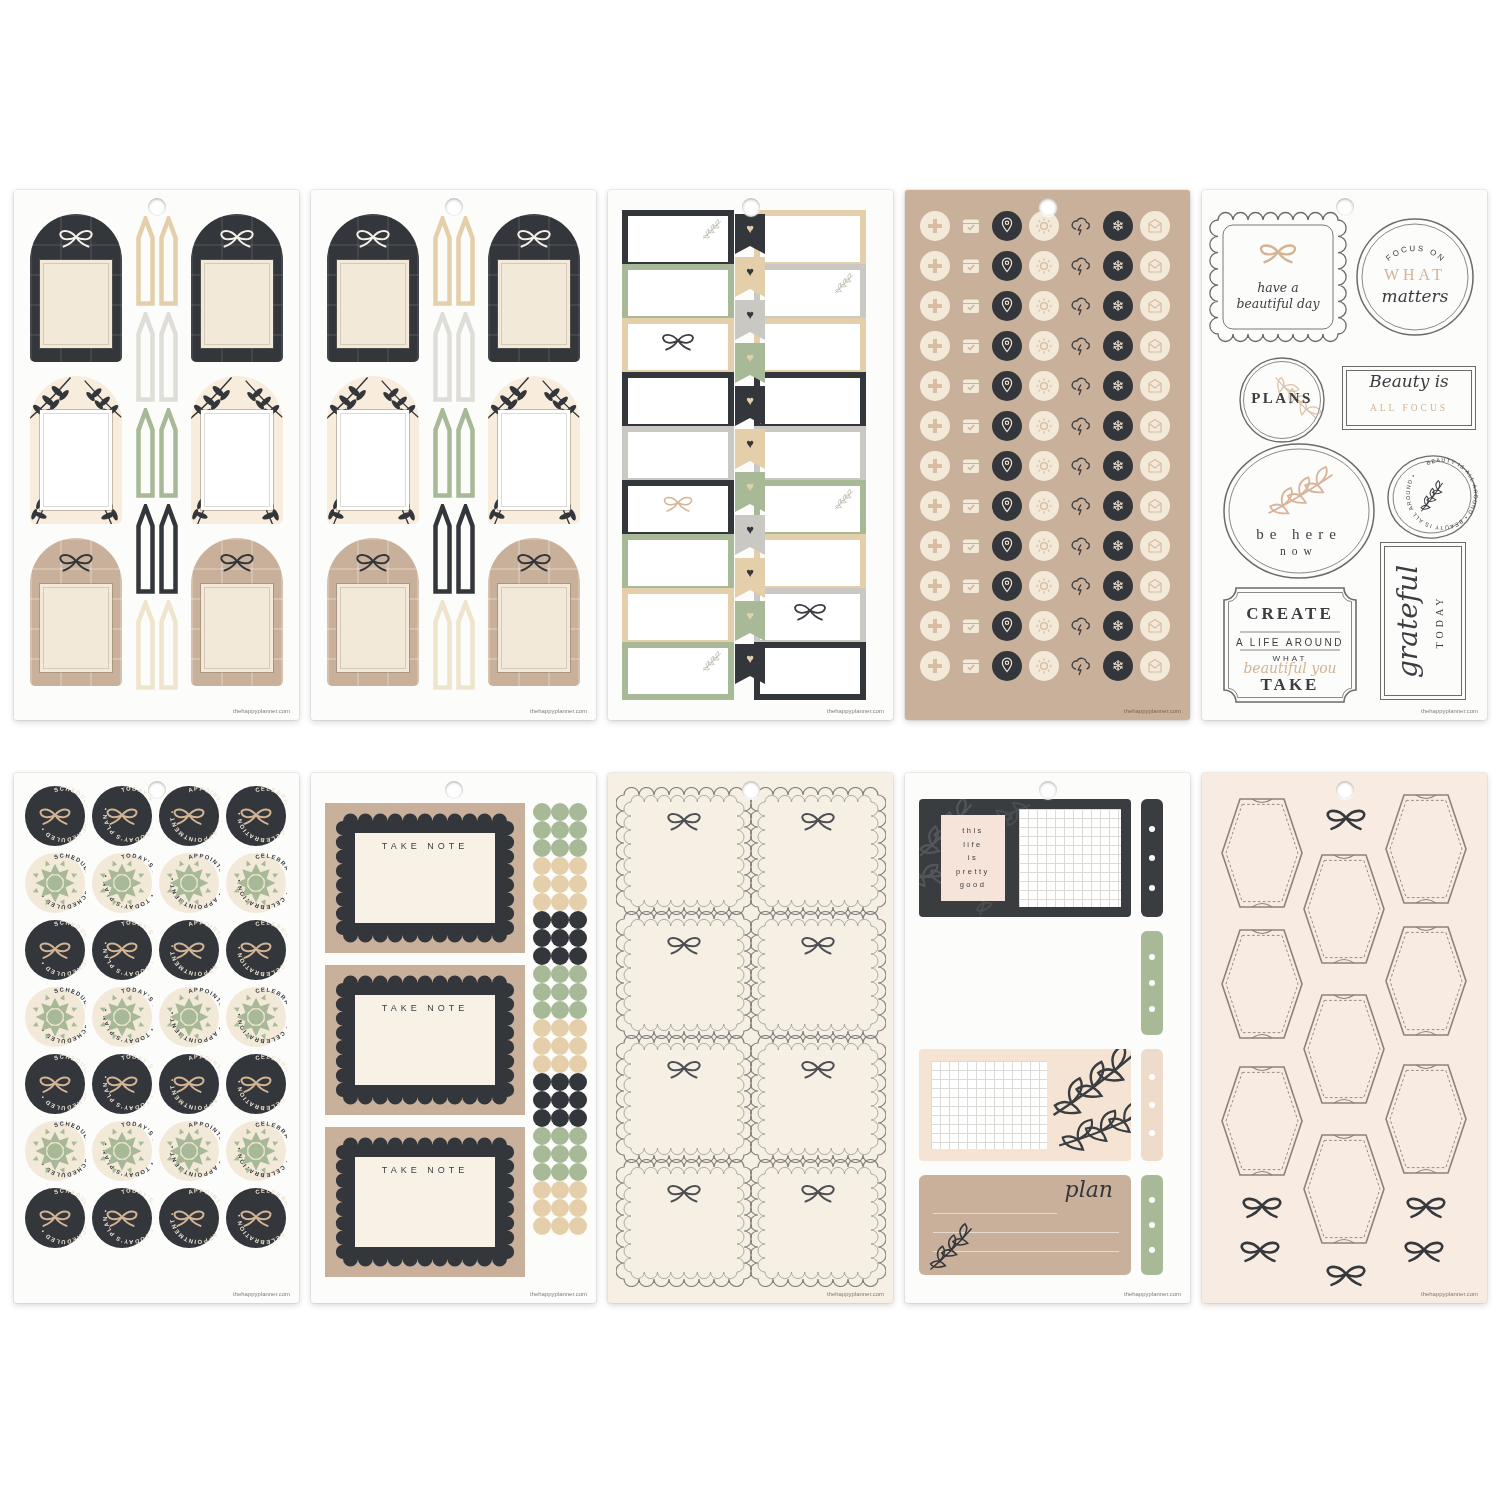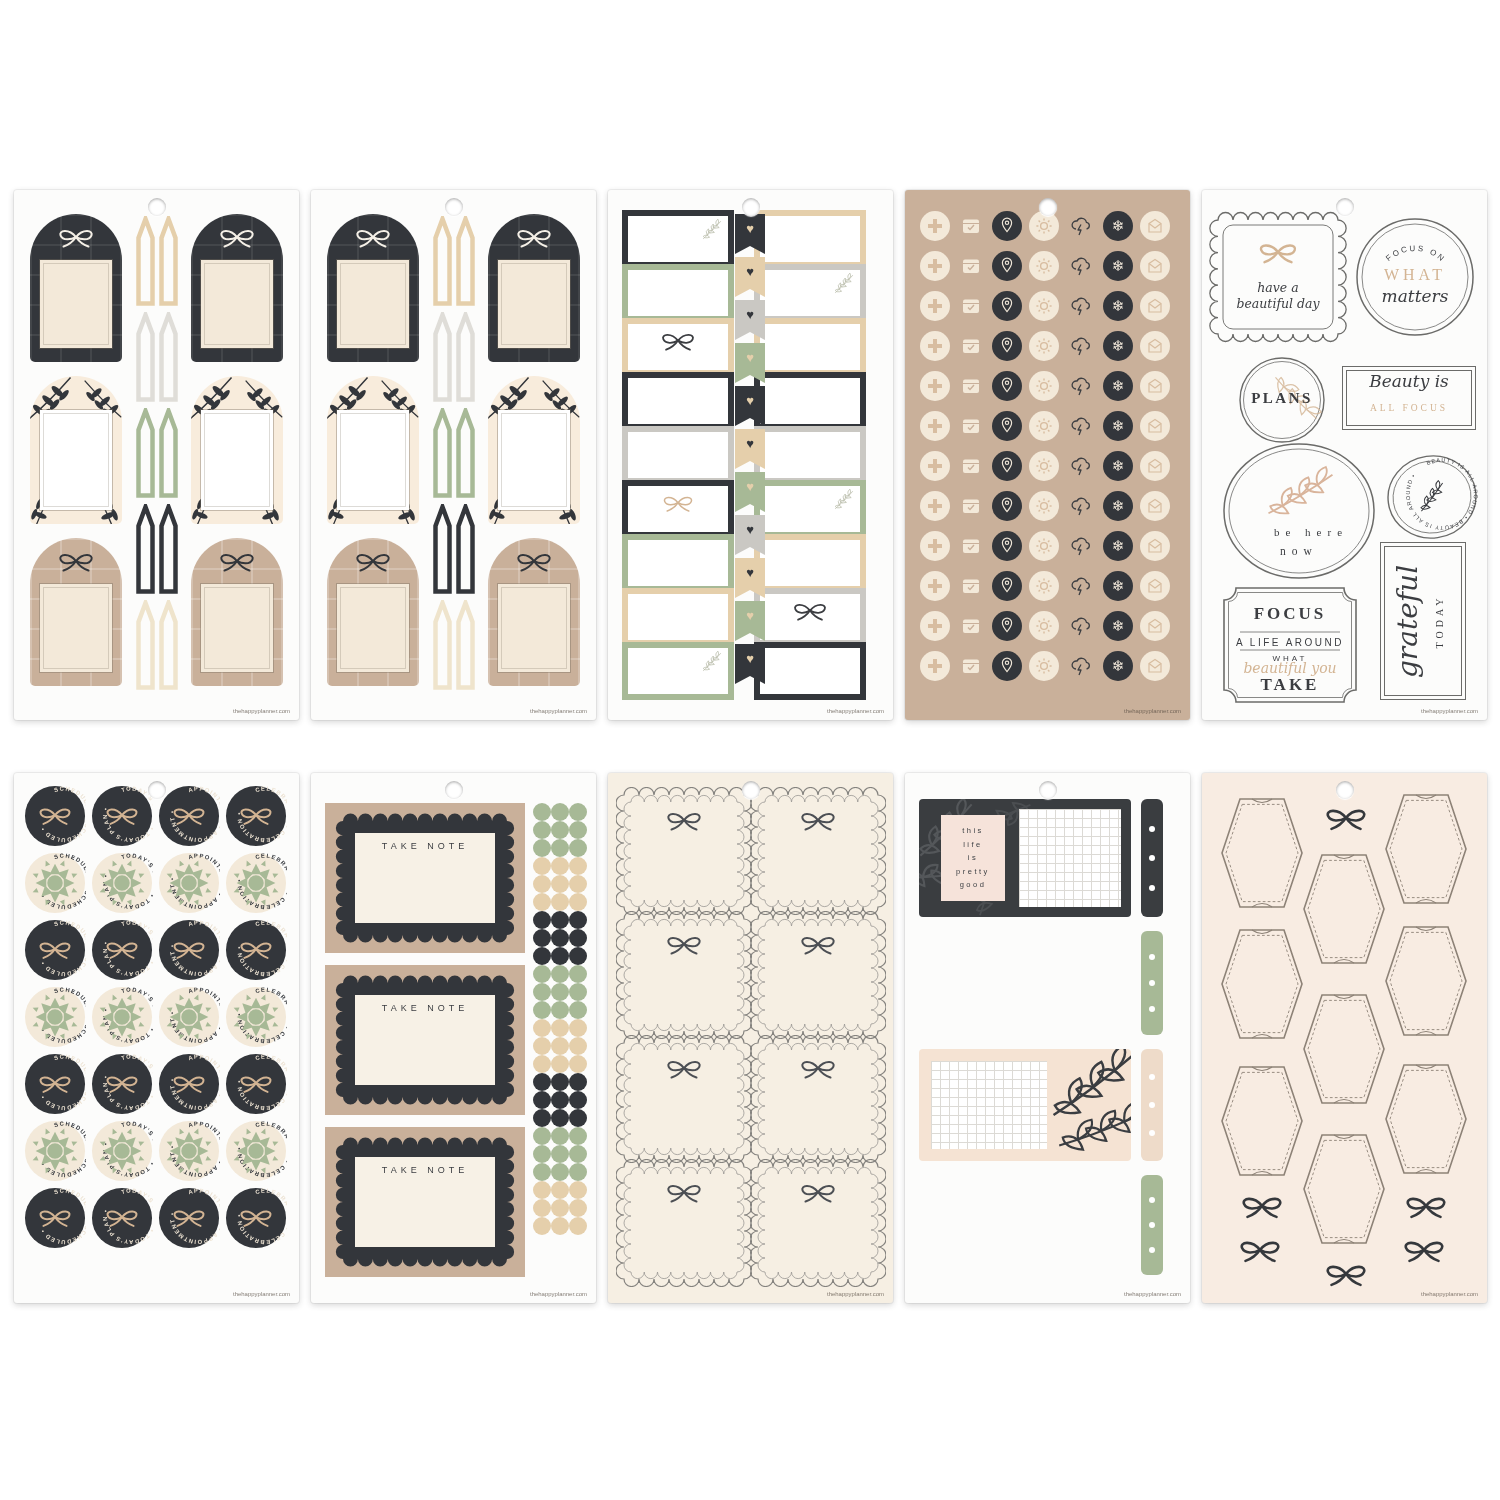--- a/index.html
+++ b/index.html
@@ -1159,21 +1159,21 @@
                 <g fill="none" stroke="#d9b49b" stroke-width="1.5">
                   <path d="M8,52 C22,40 38,24 52,8"></path>
                   <path d="M18,43 q8,-10 3,-16 q-9,6 -3,16Z"></path>
                   <path d="M30,31 q8,-10 3,-16 q-9,6 -3,16Z"></path>
                   <path d="M42,19 q8,-10 3,-16 q-9,6 -3,16Z"></path>
                   <path d="M24,48 q-12,4 -16,-2 q8,-7 16,2Z"></path>
                   <path d="M36,36 q-12,4 -16,-2 q8,-7 16,2Z"></path>
                   <path d="M48,24 q-12,4 -16,-2 q8,-7 16,2Z"></path>
                 </g>
               </svg></div>
-<div class="abs serif" style="left:12px;top:84px;width:154px;text-align:center;font-size:11px;letter-spacing:6px;color:#3b3d41">be here</div>
+<div class="abs serif" style="left:0;top:84px;width:154px;text-align:center;font-size:15px;letter-spacing:6px;color:#3b3d41">be here</div>
 <div class="abs serif" style="left:0;top:103px;width:154px;text-align:center;font-size:11.5px;letter-spacing:6px;color:#3b3d41">now</div></div>
           <div class="abs" style="left:184px;top:264px;width:92px;height:86px;transform:rotate(-8deg)">
 <svg width="92" height="86" viewBox="0 0 92 86">
               <ellipse cx="46" cy="43" rx="44" ry="41" fill="none" stroke="#6b6b69" stroke-width="1.4"></ellipse>
               <ellipse cx="46" cy="43" rx="39" ry="36" fill="none" stroke="#6b6b69" stroke-width="0.8"></ellipse>
               <defs>
                 <path id="bdg" d="M46,11 A32,32 0 1 1 45.97,11.01" fill="none"></path>
               </defs>
               <text font-size="5.6" letter-spacing="1" fill="#3b3d41"><textPath href="#bdg">BEAUTY IS ALL AROUND • BEAUTY IS ALL AROUND • </textPath></text>
             </svg>
@@ -1188,21 +1188,21 @@
                   <path d="M48,24 q-12,4 -16,-2 q8,-7 16,2Z"></path>
                 </g>
               </svg></div></div>
           <div class="abs" style="left:20px;top:396px;width:136px;height:118px">
 <svg width="136" height="118" viewBox="0 0 136 118">
               <path d="M14,2 H122 A12,12 0 0 0 134,14 V104 A12,12 0 0 0 122,116 H14 A12,12 0 0 0 2,104 V14 A12,12 0 0 0 14,2 Z" fill="none" stroke="#6b6b69" stroke-width="1.6"></path>
               <path d="M15.5,6.5 H120.5 A9,9 0 0 0 129.5,15.5 V102.5 A9,9 0 0 0 120.5,111.5 H15.5 A9,9 0 0 0 6.5,102.5 V15.5 A9,9 0 0 0 15.5,6.5 Z" fill="none" stroke="#6b6b69" stroke-width="0.8"></path>
               <line x1="18" y1="46" x2="118" y2="46" stroke="#6b6b69" stroke-width="0.8"></line>
               <line x1="18" y1="64" x2="118" y2="64" stroke="#6b6b69" stroke-width="0.8"></line>
             </svg>
-<div class="abs serif" style="left:0;top:18px;width:136px;text-align:center;font-size:17px;letter-spacing:3px;font-weight:bold;color:#3b3d41">FOCUS</div>
+<div class="abs serif" style="left:0;top:18px;width:136px;text-align:center;font-size:17px;letter-spacing:3px;font-weight:bold;color:#3b3d41">CREATE</div>
 <div class="abs" style="left:0;top:50.5px;width:136px;text-align:center;font-size:10px;letter-spacing:2.5px;color:#3b3d41">A LIFE AROUND</div>
 <div class="abs" style="left:0;top:68px;width:136px;text-align:center;font-size:8px;letter-spacing:3px;color:#3b3d41">WHAT</div>
 <div class="abs script" style="left:0;top:74px;width:136px;text-align:center;font-size:14px;color:#d3b493">beautiful you</div>
 <div class="abs serif" style="left:0;top:89px;width:136px;text-align:center;font-size:17px;letter-spacing:3px;font-weight:bold;color:#3b3d41">TAKE</div></div>
           <div class="abs" style="left:178px;top:352px;width:84px;height:156px;border:1.5px solid #6b6b69">
 <div class="abs" style="left:3px;top:3px;right:3px;bottom:3px;border:1px solid #6b6b69"></div>
 <div class="abs" style="left:6px;top:0;width:42px;height:156px;display:flex;align-items:center;justify-content:center">
               <span class="script" style="transform:rotate(-90deg);font-size:28px;color:#3b3d41;white-space:nowrap">grateful</span>
             </div>
 <div class="abs" style="left:46px;top:0;width:26px;height:156px;display:flex;align-items:center;justify-content:center">
@@ -2090,20 +2090,37 @@
                   <path d="M36,36 q-12,4 -16,-2 q8,-7 16,2Z"></path>
                   <path d="M48,24 q-12,4 -16,-2 q8,-7 16,2Z"></path>
                 </g>
               </svg></div>
           </div>
           <div class="abs" style="left:236px;top:276px;width:22px;height:112px;background:#eedbc9;border-radius:6px">
             <span class="abs" style="left:8px;top:25px;width:6px;height:6px;border-radius:50%;background:#fff"></span>
             <span class="abs" style="left:8px;top:53px;width:6px;height:6px;border-radius:50%;background:#fff"></span>
             <span class="abs" style="left:8px;top:81px;width:6px;height:6px;border-radius:50%;background:#fff"></span>
           </div>
+          <div class="abs" style="left:14px;top:402px;width:212px;height:100px;background:#c9b09a;border-radius:6px;overflow:hidden">
+<span class="abs script" style="right:18px;top:2px;font-size:22px;color:#33363b">plan</span>
+<div class="abs" style="left:14px;top:38px;right:74px;border-top:1px solid rgba(255,255,255,.55)"></div>
+<div class="abs" style="left:14px;top:57px;right:12px;border-top:1px solid rgba(255,255,255,.55)"></div>
+<div class="abs" style="left:14px;top:76px;right:12px;border-top:1px solid rgba(255,255,255,.55)"></div>
+<div class="abs" style="left:4px;bottom:-6px"><svg width="56" height="56" viewBox="0 0 60 60">
+                <g fill="none" stroke="#33363b" stroke-width="1.6">
+                  <path d="M8,52 C22,40 38,24 52,8"></path>
+                  <path d="M18,43 q8,-10 3,-16 q-9,6 -3,16Z"></path>
+                  <path d="M30,31 q8,-10 3,-16 q-9,6 -3,16Z"></path>
+                  <path d="M42,19 q8,-10 3,-16 q-9,6 -3,16Z"></path>
+                  <path d="M24,48 q-12,4 -16,-2 q8,-7 16,2Z"></path>
+                  <path d="M36,36 q-12,4 -16,-2 q8,-7 16,2Z"></path>
+                  <path d="M48,24 q-12,4 -16,-2 q8,-7 16,2Z"></path>
+                </g>
+              </svg></div>
+          </div>
           <div class="abs" style="left:236px;top:402px;width:22px;height:100px;background:#a7b996;border-radius:6px">
             <span class="abs" style="left:8px;top:22px;width:6px;height:6px;border-radius:50%;background:#fff"></span>
             <span class="abs" style="left:8px;top:47px;width:6px;height:6px;border-radius:50%;background:#fff"></span>
             <span class="abs" style="left:8px;top:72px;width:6px;height:6px;border-radius:50%;background:#fff"></span>
           </div>
         </div>
         <div class="hole"></div>
         <div class="site">thehappyplanner.com</div>
       </section>
       <section class="sheet" style="background: rgb(248, 236, 226);">

